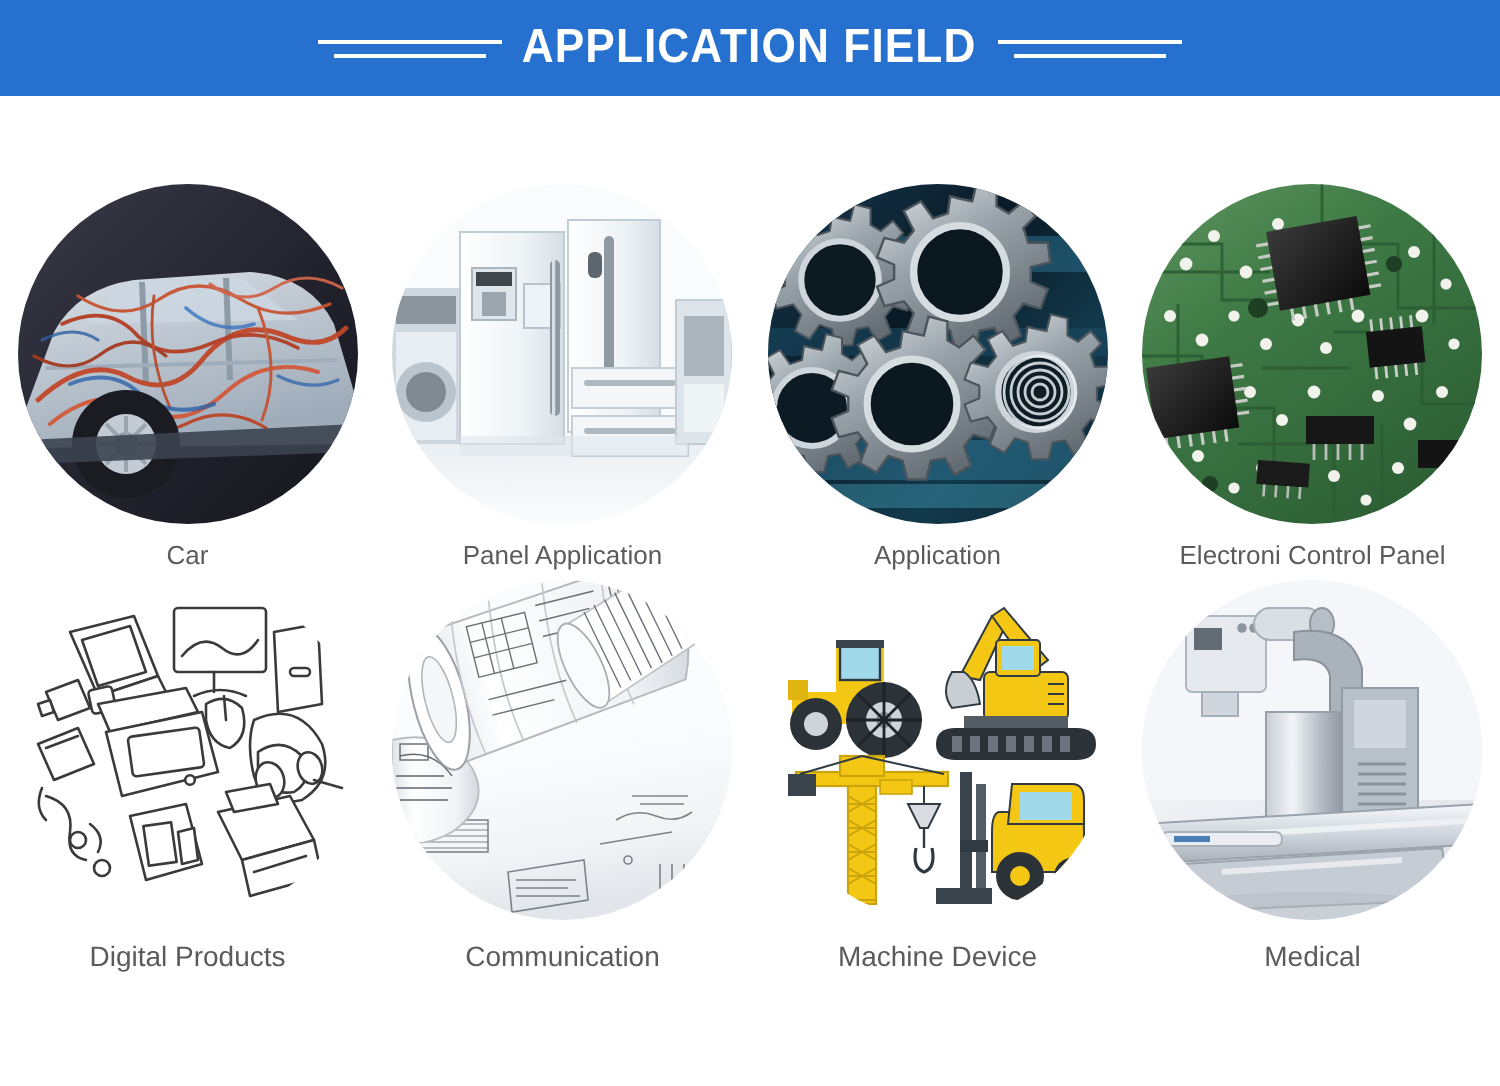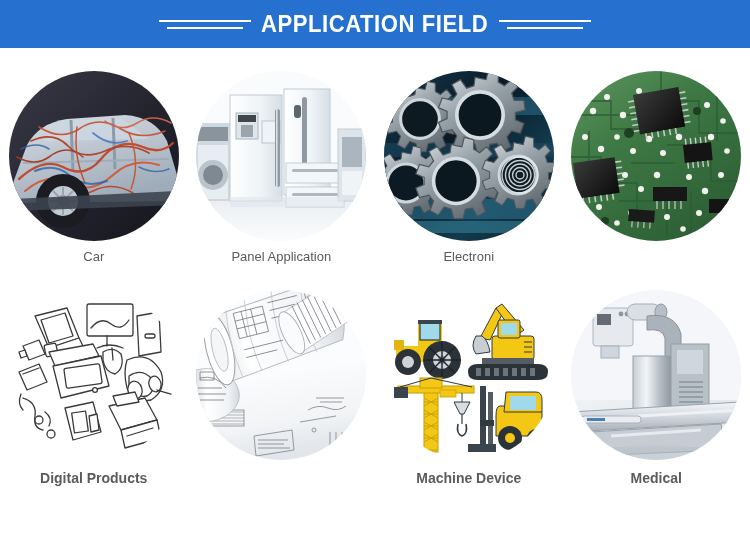--- a/index.html
+++ b/index.html
@@ -37,23 +37,23 @@
     position:absolute; left:0; top:48px;
     width:750px; height:495px;
     display:grid;
     grid-template-columns:repeat(4, 187.5px);
     grid-template-rows:233px 233px;
     align-content:start;
   }
   .cell {
     display:flex; flex-direction:column;
     align-items:center;
-    padding-top:23px;
+    padding-top:44px;
   }
-  .grid .cell:nth-child(n+5) { padding-top:9px;font-weight:bold; }
+  .grid .cell:nth-child(n+5) { padding-top:9px; }
 
   .circle {
     width:170px; height:170px;
     border-radius:50%;
     overflow:hidden;
     position:relative;
     background:#ffffff;
     flex:0 0 auto;
   }
   .circle svg { display:block; width:170px; height:170px; }
@@ -241,21 +241,21 @@
 
         <g fill="none" stroke="#e8eef1" stroke-width="1.4" opacity="0.85" transform="translate(136,104)">
           <circle r="4"></circle>
             <circle r="7.5"></circle>
             <circle r="11"></circle>
             <circle r="14.5"></circle>
             <circle r="18"></circle>
         </g>
       </svg>
     </div>
-    <div class="caption">Electroni</div>
+    <div class="caption">Application</div>
   </div>
 
   <div class="cell">
     <div class="circle">
       <svg viewBox="0 0 170 170" xmlns="http://www.w3.org/2000/svg">
         <defs>
           <linearGradient id="pcbg" x1="0" y1="0" x2="0.7" y2="1">
             <stop offset="0%" stop-color="#5f9560"></stop>
               <stop offset="40%" stop-color="#3e7a45"></stop>
             <stop offset="100%" stop-color="#2d5f35"></stop>
@@ -352,20 +352,21 @@
             <path d="M4 12 V18 M10 12 V18 M16 12 V18 M22 12 V18"></path>
           </g>
         </g>
         <rect x="138" y="128" width="20" height="14" fill="#141414"></rect>
 
         <circle cx="58" cy="62" r="5" fill="#1e3f24"></circle>
         <circle cx="126" cy="40" r="4" fill="#1e3f24"></circle>
         <circle cx="34" cy="150" r="4" fill="#1e3f24"></circle>
       </svg>
     </div>
+    <div class="caption">Electroni Control Panel</div>
   </div>
 
   <div class="cell">
     <div class="circle">
       <svg viewBox="0 0 170 170" xmlns="http://www.w3.org/2000/svg">
         <rect width="170" height="170" fill="#ffffff"></rect>
         <g fill="#ffffff" stroke="#3a3a3a" stroke-width="1.3" stroke-linejoin="round" stroke-linecap="round">
 
           <rect x="78" y="14" width="46" height="32" rx="2"></rect>
           <path d="M82 38 Q92 26 102 34 Q112 42 120 30"></path>
@@ -486,20 +487,21 @@
 
         <g transform="rotate(-26 128 36)">
           <path d="M96 6 L156 0 Q164 22 156 42 L96 50 Q88 28 96 6 Z" fill="#ffffff" stroke="#bfc4c9" stroke-width="0.9"></path>
           <ellipse cx="96" cy="28" rx="9" ry="23" fill="#fafbfc" stroke="#a7adb3" stroke-width="0.9"></ellipse>
           <g stroke="#6d7279" stroke-width="0.7" fill="none">
             <path d="M108 4 V46 M114 3 V45 M120 3 V45 M126 2 V44 M132 2 V44 M138 1 V43 M144 1 V42"></path>
           </g>
         </g>
       </svg>
     </div>
+    <div class="caption">Communication</div>
   </div>
 
   <div class="cell">
     <div class="circle">
       <svg viewBox="0 0 170 170" xmlns="http://www.w3.org/2000/svg">
         <rect width="170" height="170" fill="#ffffff"></rect>
 
         <g>
           <path d="M12 56 L34 56 L34 30 L58 30 L58 56 L70 56 L70 72 L12 72 Z" fill="#f3c713"></path>
           <rect x="36" y="32" width="20" height="18" fill="#9fd9ea" stroke="#2f3a42" stroke-width="1.2"></rect>

